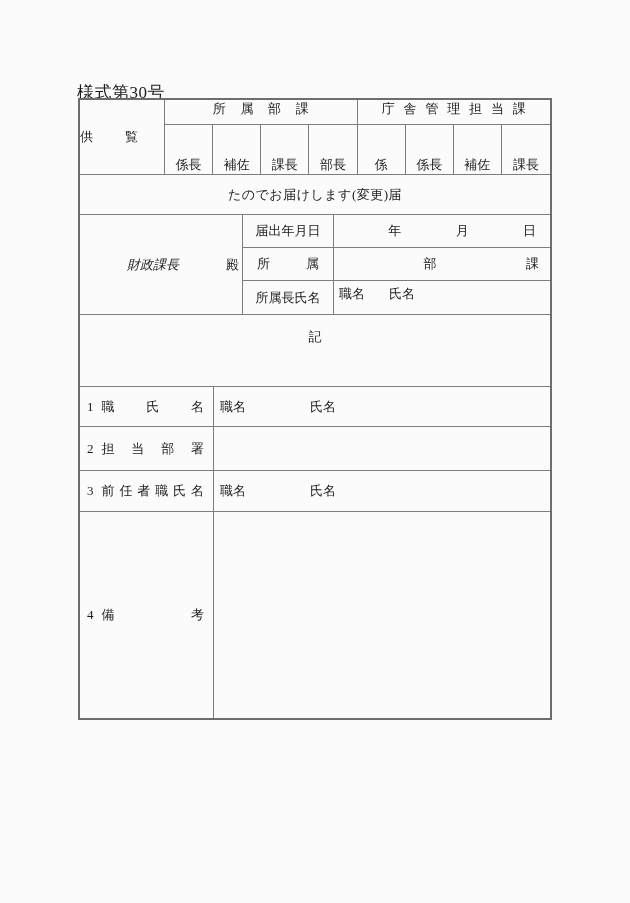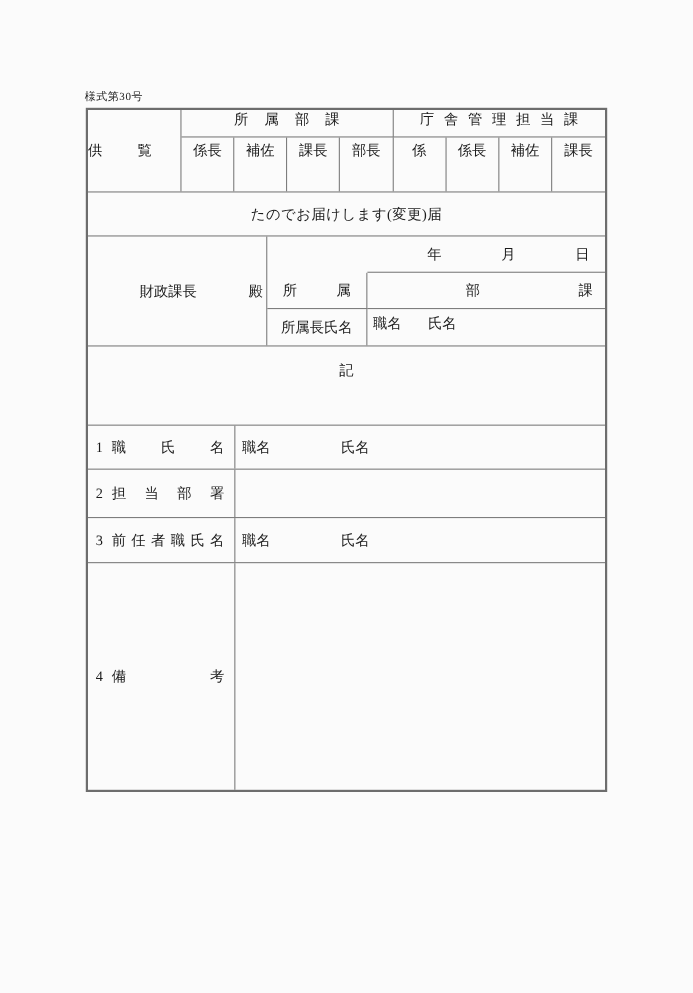--- a/index.html
+++ b/index.html
@@ -14,21 +14,21 @@
     width: 630px;
     height: 903px;
     background: #fbfbfb;
     font-size: 13px;
     overflow: hidden;
   }
   .form-number {
     position: absolute;
     left: 77px;
     top: 81px;
-    font-size: 10px;
+    font-size: 17px;
     letter-spacing: 0.5px;
   }
   .tbl {
     position: absolute;
     left: 78px;
     top: 98px;
     width: 474px;
     height: 622px;
     border: 2px solid #6d6d6d;
     display: flex;
@@ -64,21 +64,21 @@
     grid-row: 1;
     border-bottom: 1px solid #7d7d7d;
     display: flex; justify-content: center;
   }
   .ghead.g1 { grid-column: 2 / 6; border-right: 1px solid #7d7d7d; }
   .ghead.g2 { grid-column: 6 / 10; }
   .g1 .just { width: 96px; }
   .g2 .just { width: 144px; }
   .subcell {
     border-right: 1px solid #7d7d7d;
-    display: flex; justify-content: center; align-items: flex-start;
+    display: flex; justify-content: center; align-items: flex-end;
     padding-top: 3px;
   }
   .subcell.last { border-right: none; }
 
   
   .secB {
     height: 40px;
     display: flex; align-items: center; justify-content: center;
     letter-spacing: 0.5px;
   }
@@ -89,21 +89,21 @@
     display: grid;
     grid-template-columns: 163px 91px 1fr;
     grid-template-rows: 1fr 1fr 1fr;
   }
   .recipient {
     grid-column: 1; grid-row: 1 / 4;
     border-right: 1px solid #7d7d7d;
     display: flex; align-items: center;
     padding-right: 3px;
   }
-  .recipient .rname { margin: 0 auto; }
+  .recipient .rname { margin: 0 auto; font-style: italic; }
   .clabel {
     grid-column: 2;
     border-right: 1px solid #7d7d7d;
     border-bottom: 1px solid #7d7d7d;
     display: flex; align-items: center; justify-content: center;
   }
   .clabel.rowlast { border-bottom: none; }
   .clabel .just { width: 62px; }
   .cvalue {
     grid-column: 3;
@@ -192,20 +192,23 @@
     <div class="sec secB">
       <span>たのでお届けします(変更)届</span>
     </div>
 
     <div class="sec secC">
       <div class="recipient">
         <span class="rname">財政課長</span>
         <span class="dono">殿</span>
       </div>
 
+      <div class="clabel">
+        <span>届出年月日</span>
+      </div>
       <div class="cvalue ymd">
         <span>年</span>
         <span>月</span>
         <span>日</span>
       </div>
 
       <div class="clabel">
         <span class="just">所属</span>
       </div>
       <div class="cvalue buka">

